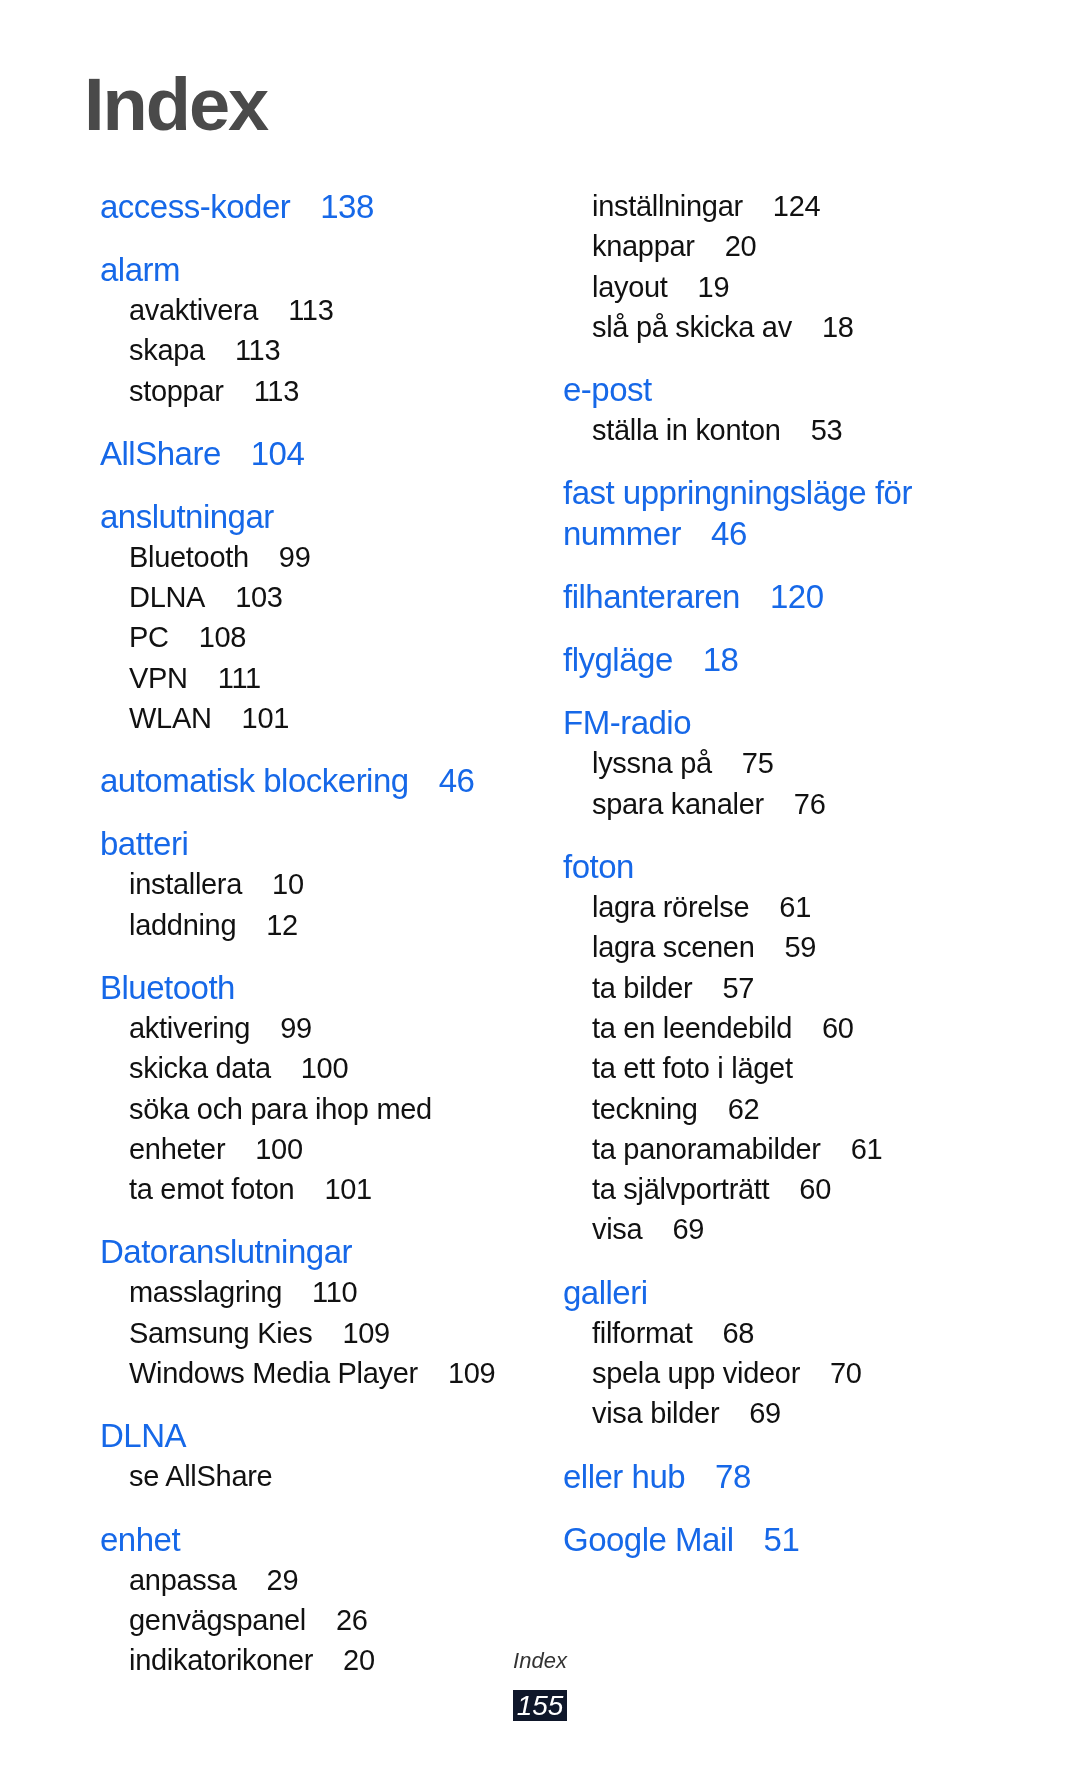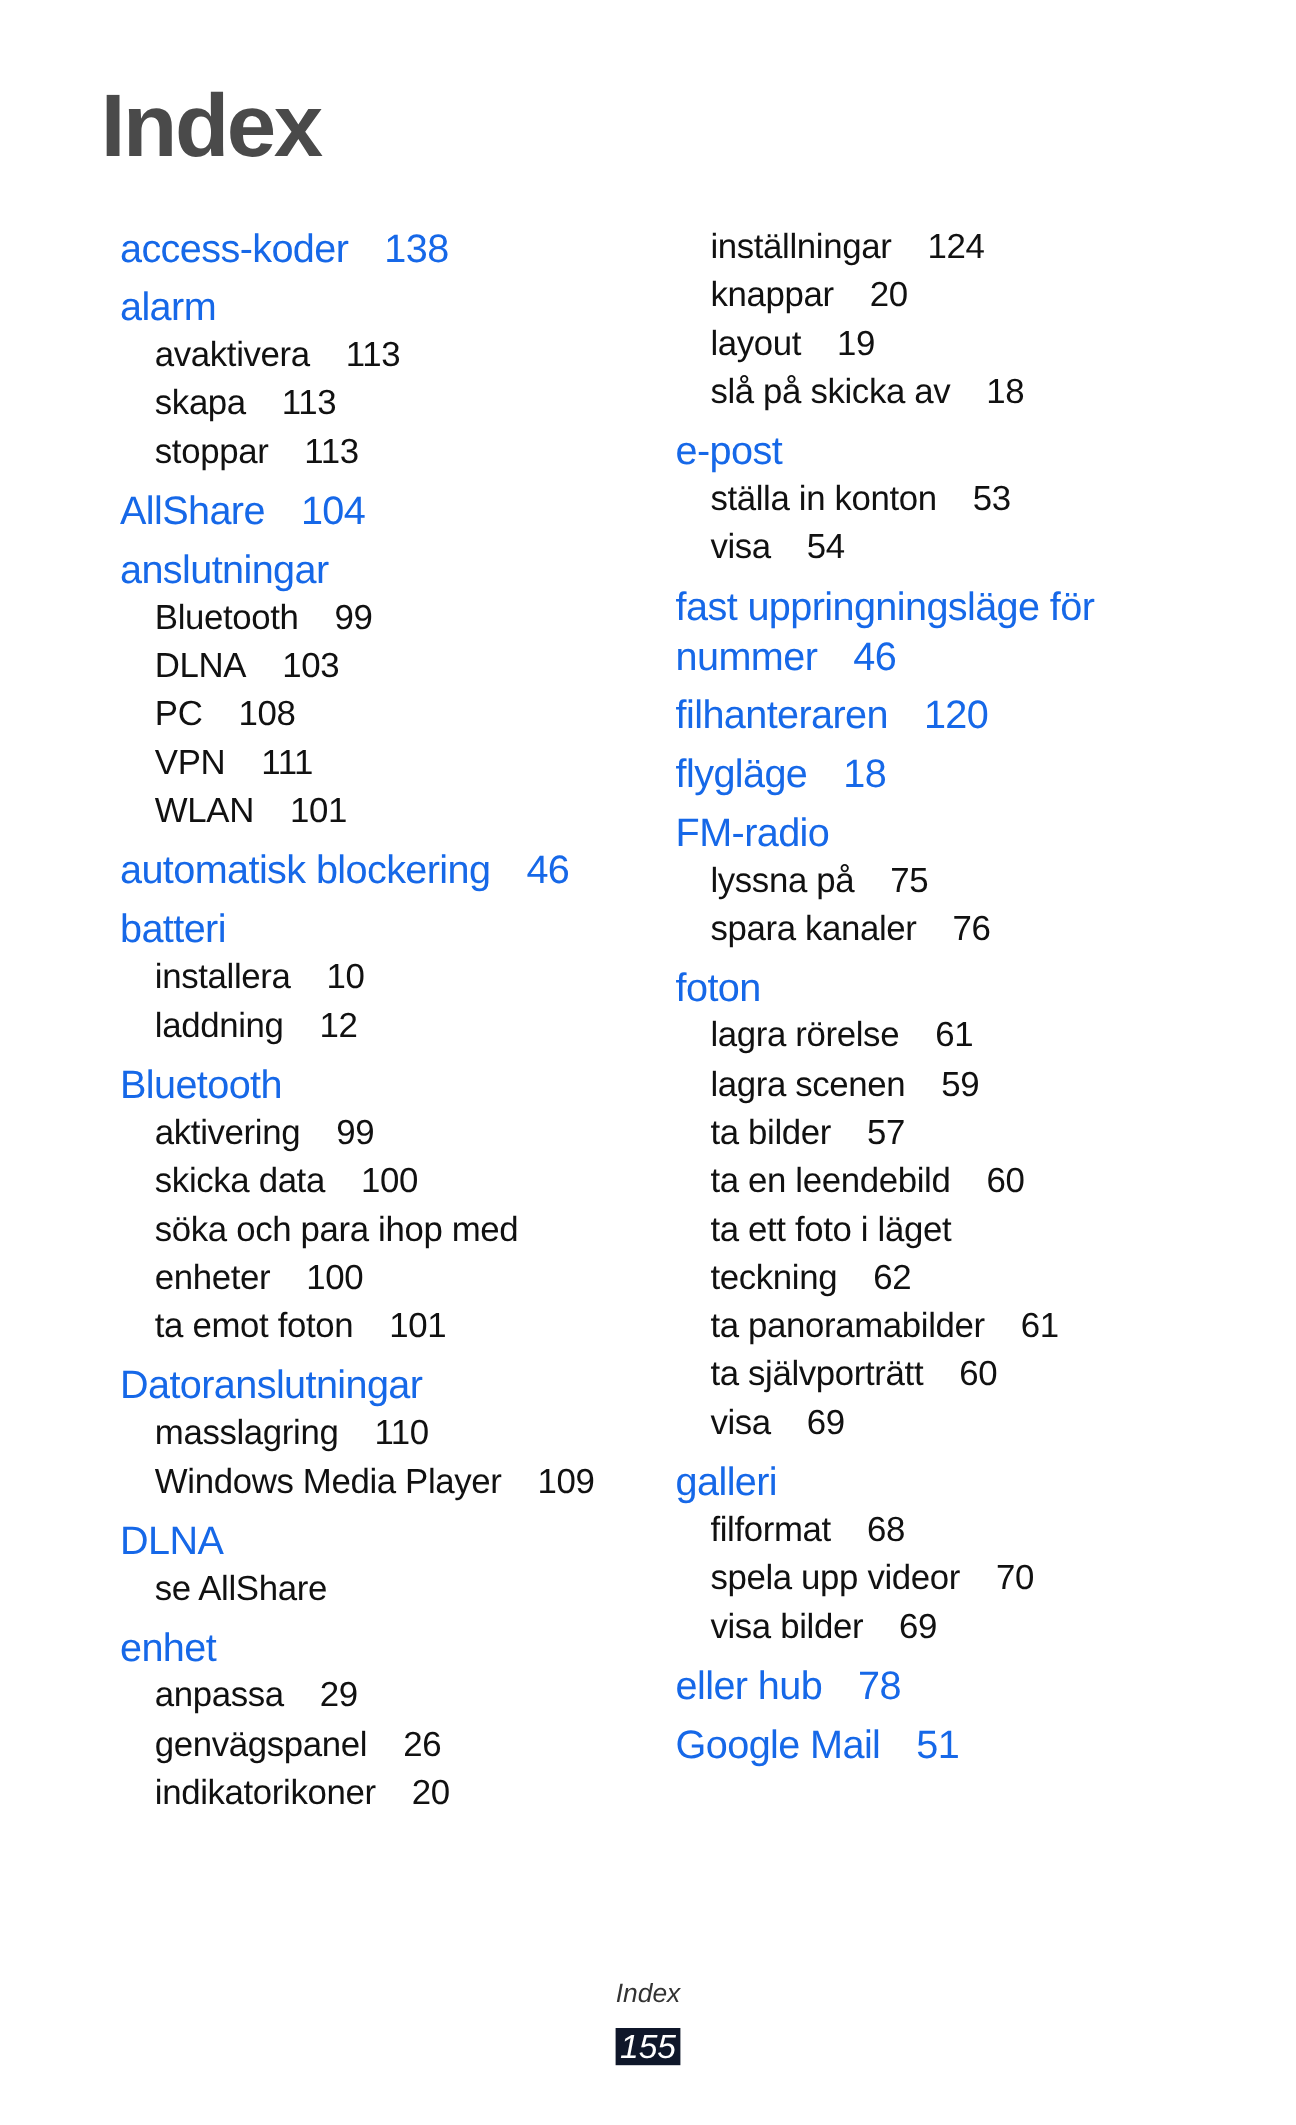--- a/index.html
+++ b/index.html
@@ -4,21 +4,21 @@
 <style>
   html, body { margin: 0; padding: 0; background: #ffffff; }
   body { width: 1080px; height: 1771px; position: relative; overflow: hidden;
          font-family: "Liberation Sans", sans-serif; }
   .title { position: absolute; left: 84px; top: 60px; font-size: 74px; font-weight: bold;
            color: #4a4a4a; letter-spacing: -2px; line-height: 90px; margin: 0; }
   .col { position: absolute; top: 186px; }
   .col-left { left: 100px; width: 440px; }
   .col-right { left: 563px; width: 440px; }
   .entry { margin: 0; }
-  .main { color: #1668e8; font-size: 33px; line-height: 41px; margin-top: 8px; letter-spacing: -0.5px; }
+  .main { color: #1668e8; font-size: 33px; line-height: 41px; margin-top: 22px; letter-spacing: -0.5px; }
   .main.first { margin-top: 0; }
   .main.cont { margin-top: 0; }
   .sub { color: #111111; font-size: 29px; line-height: 40.3px; padding-left: 29px; letter-spacing: -0.3px; }
   .pg { margin-left: 30px; }
   .footer-label { position: absolute; left: 0; width: 1080px; top: 1648px; text-align: center;
                   font-style: italic; font-size: 22px; color: #333; }
   .page-num { position: absolute; left: 513px; top: 1690px; width: 54px; height: 31px;
               background: #0f172a; color: #fff; font-style: italic; font-size: 28px;
               line-height: 31px; text-align: center; }
 </style>
@@ -45,36 +45,36 @@
     <div class="entry sub"><span>installera</span><span class="pg">10</span></div>
     <div class="entry sub"><span>laddning</span><span class="pg">12</span></div>
     <div class="entry main"><span>Bluetooth</span></div>
     <div class="entry sub"><span>aktivering</span><span class="pg">99</span></div>
     <div class="entry sub"><span>skicka data</span><span class="pg">100</span></div>
     <div class="entry sub"><span>söka och para ihop med</span></div>
     <div class="entry sub"><span>enheter</span><span class="pg">100</span></div>
     <div class="entry sub"><span>ta emot foton</span><span class="pg">101</span></div>
     <div class="entry main"><span>Datoranslutningar</span></div>
     <div class="entry sub"><span>masslagring</span><span class="pg">110</span></div>
+    <div class="entry sub"><span>Samsung Kies</span><span class="pg">109</span></div>
     <div class="entry sub"><span>Windows Media Player</span><span class="pg">109</span></div>
     <div class="entry main"><span>DLNA</span></div>
     <div class="entry sub"><span>se AllShare</span></div>
     <div class="entry main"><span>enhet</span></div>
     <div class="entry sub"><span>anpassa</span><span class="pg">29</span></div>
     <div class="entry sub"><span>genvägspanel</span><span class="pg">26</span></div>
     <div class="entry sub"><span>indikatorikoner</span><span class="pg">20</span></div>
   </div>
 <div class="col col-right">
     <div class="entry sub"><span>inställningar</span><span class="pg">124</span></div>
     <div class="entry sub"><span>knappar</span><span class="pg">20</span></div>
     <div class="entry sub"><span>layout</span><span class="pg">19</span></div>
     <div class="entry sub"><span>slå på skicka av</span><span class="pg">18</span></div>
     <div class="entry main"><span>e-post</span></div>
     <div class="entry sub"><span>ställa in konton</span><span class="pg">53</span></div>
-    <div class="entry sub"><span>visa</span><span class="pg">54</span></div>
     <div class="entry main"><span>fast uppringningsläge för</span></div>
     <div class="entry main cont"><span>nummer</span><span class="pg">46</span></div>
     <div class="entry main"><span>filhanteraren</span><span class="pg">120</span></div>
     <div class="entry main"><span>flygläge</span><span class="pg">18</span></div>
     <div class="entry main"><span>FM-radio</span></div>
     <div class="entry sub"><span>lyssna på</span><span class="pg">75</span></div>
     <div class="entry sub"><span>spara kanaler</span><span class="pg">76</span></div>
     <div class="entry main"><span>foton</span></div>
     <div class="entry sub"><span>lagra rörelse</span><span class="pg">61</span></div>
     <div class="entry sub"><span>lagra scenen</span><span class="pg">59</span></div>

